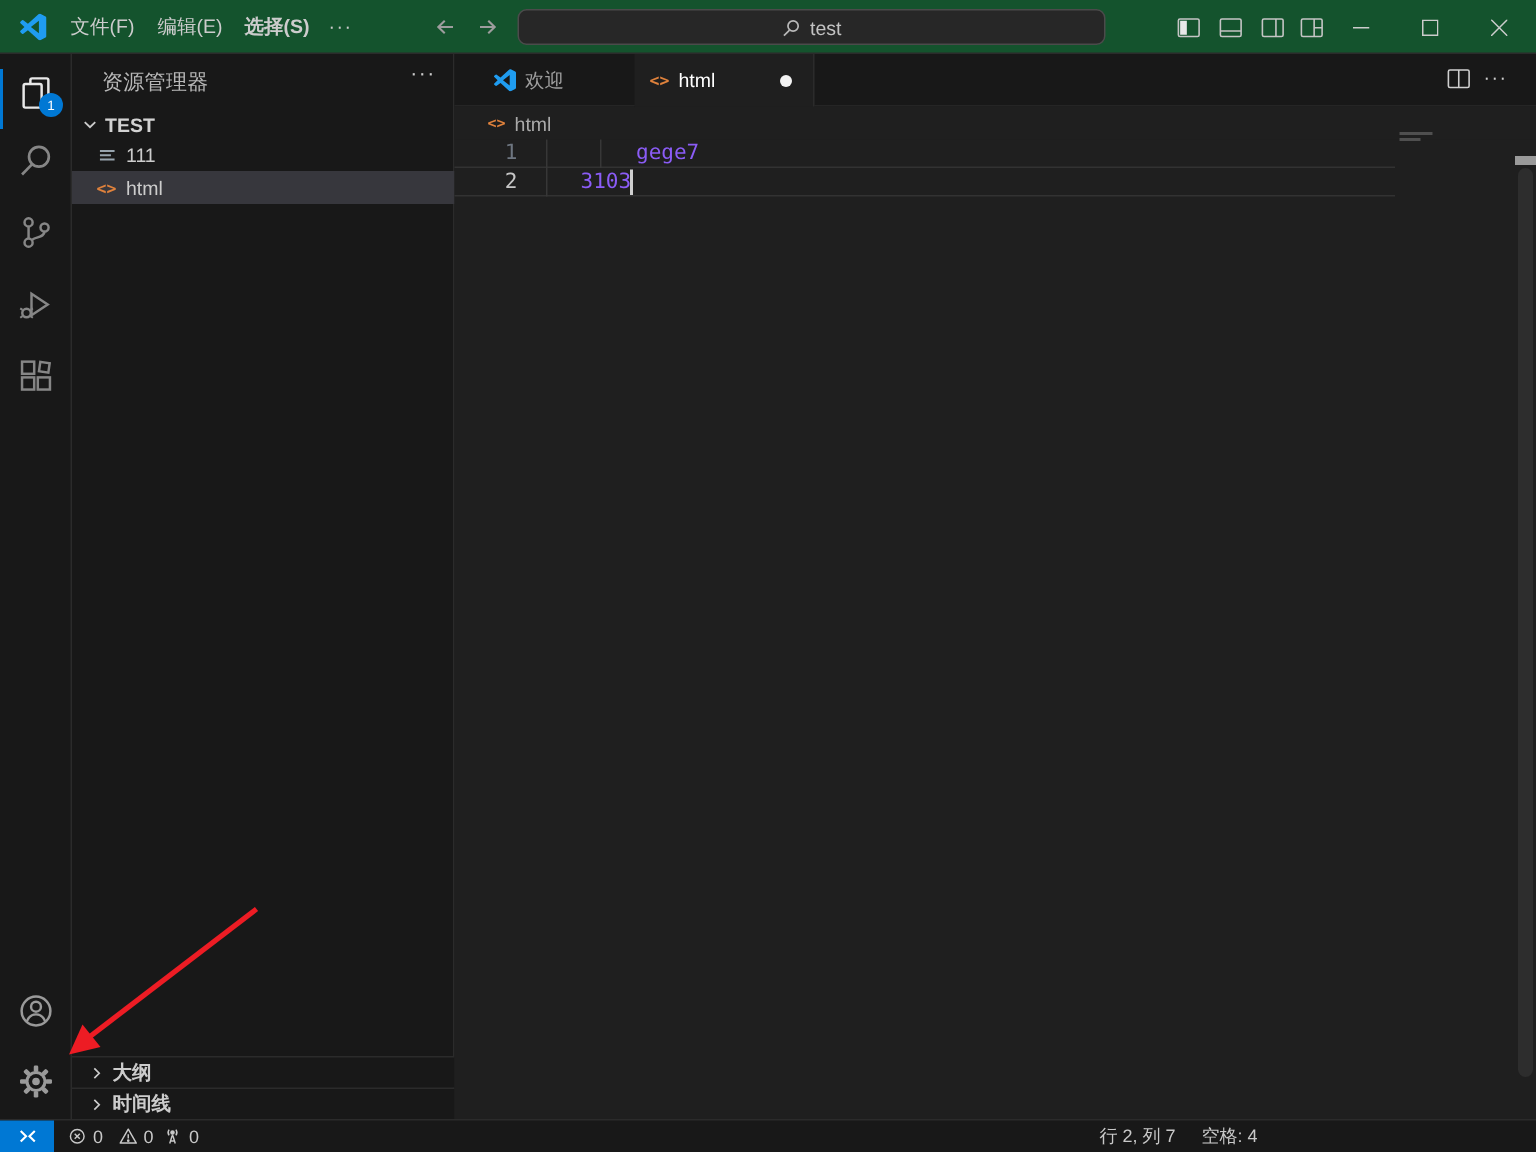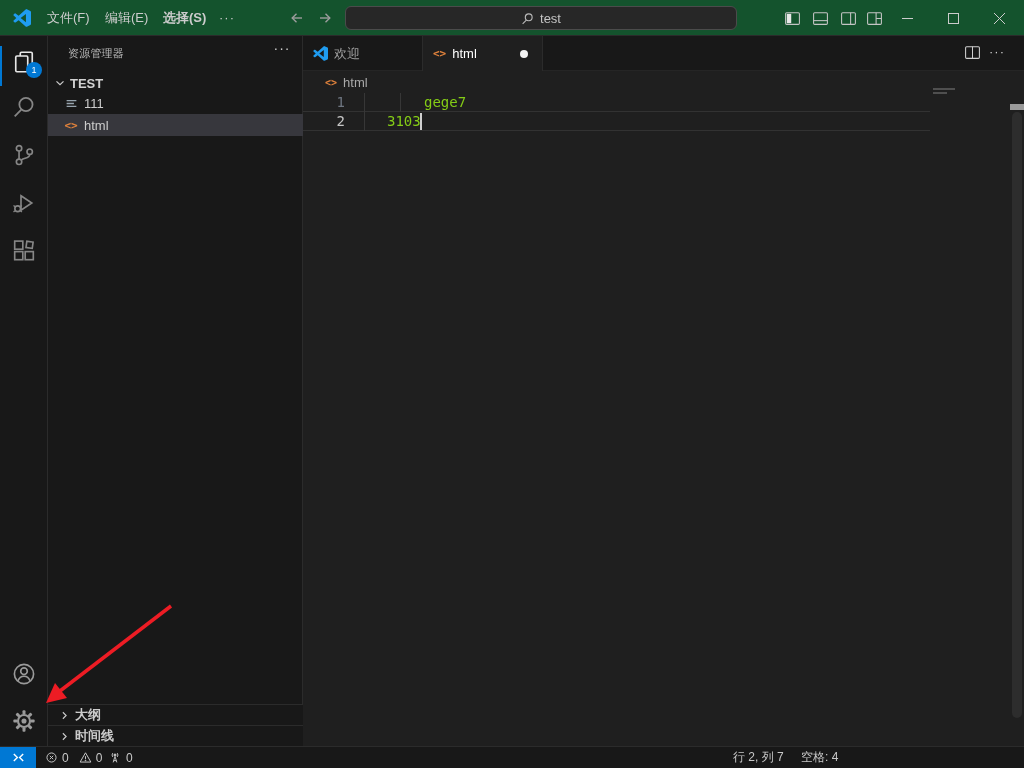--- a/index.html
+++ b/index.html
@@ -26,21 +26,21 @@
   .activitybar { position:absolute; left:0; top:36px; width:48px; height:710px;
     background:#181818; border-right:1px solid #2b2b2b; }
   .ab-item { position:absolute; left:12px; width:24px; height:24px; }
   .ab-active-indicator { position:absolute; left:0; top:10px; width:2px; height:40px; background:#0078d4; }
   .ab-badge { position:absolute; left:26px; top:26px; width:16px; height:16px; border-radius:50%;
     background:#0078d4; color:#fff; font-size:9px; display:flex; align-items:center; justify-content:center; }
 
   
   .sidebar { position:absolute; left:48px; top:36px; width:255px; height:710px;
     background:#181818; border-right:1px solid #2b2b2b; }
-  .sb-title { position:absolute; left:20px; top:10px; font-size:11px; color:#b8b8b8; letter-spacing:.2px; }
+  .sb-title { position:absolute; left:20px; top:10px; font-size:14px; color:#b8b8b8; letter-spacing:.2px; }
   .sb-more { position:absolute; left:222px; top:4px; width:24px; height:22px; text-align:center;
     color:#cccccc; font-size:14px; letter-spacing:1px; }
   .tree-row { position:absolute; left:0; width:255px; height:22px; display:flex; align-items:center; }
   .tree-row.selected { background:#37373d; }
   .sb-section { position:absolute; left:0; width:255px; height:21px; border-top:1px solid #2b2b2b;
     display:flex; align-items:center; background:#181818; font-weight:bold; }
   .chev { display:inline-flex; width:16px; height:16px; align-items:center; justify-content:center; }
   .file-label { font-size:13px; color:#cccccc; }
   .html-glyph { font-family:"DejaVu Sans Mono","Liberation Mono",monospace; font-weight:bold;
     color:#e0823c; font-size:11px; }
@@ -55,21 +55,21 @@
   .tab.active::after { content:""; position:absolute; left:0; right:0; bottom:-1px; height:1px; background:#1f1f1f; }
   .mod-dot { width:8px; height:8px; border-radius:50%; background:#f3f3f3; margin-left:auto; margin-right:14px; }
   .ed-actions { position:absolute; top:8px; display:flex; gap:8px; color:#cfcfcf; }
   .breadcrumb { position:absolute; left:0; top:35px; width:721px; height:22px;
     display:flex; align-items:center; padding-left:22px; gap:6px; color:#a9a9a9; background:#1f1f1f; }
 
   .code { position:absolute; left:0; top:57px; width:721px; height:653px;
     font-family:"DejaVu Sans Mono","Liberation Mono",monospace; font-size:14px; }
   .ln { position:absolute; width:42px; text-align:right; color:#6e7681; height:19px; line-height:19px; }
   .ln.active { color:#c6c6c6; }
-  .ctext { position:absolute; height:19px; line-height:19px; color:#84cc16; white-space:pre; }
+  .ctext { position:absolute; height:19px; line-height:19px; color:#8b5cf6; white-space:pre; }
   .indent-guide { position:absolute; width:1px; background:#373737; }
   .current-line { position:absolute; left:0; top:18px; width:627px; height:20px;
     border-top:1px solid #323232; border-bottom:1px solid #323232; }
   .cursor { position:absolute; left:117px; top:1px; width:2px; height:17px; background:#cfcfcf; }
   .minimap-mark { position:absolute; height:2px; background:#4f4f4f; }
   .scroll-track { position:absolute; right:0; top:57px; width:14px; height:653px; }
   .scroll-slider { position:absolute; right:2px; top:19px; width:10px; height:606px;
     background:#2d2d2d; border-radius:5px; }
   .overview-cursor-mark { position:absolute; right:0; top:11px; width:14px; height:6px; background:#9a9a9a; }
 
@@ -270,21 +270,21 @@
         <svg width="13" height="13" viewBox="0 0 16 16" fill="none" stroke="#cccccc" stroke-width="1.4">
             <path d="M6 4l4 4-4 4"></path>
           </svg>
       </span>
       <span style="margin-left:3px;">时间线</span>
     </div>
   </div>
 
   <div class="editorgroup">
     <div class="tabbar">
-      <div class="tab" style="left:0;">
+      <div class="tab" style="left:16px;">
         <span>
           <svg width="15" height="15" viewBox="0 0 24 24">
               <path fill="#1f9cf0" d="M23.15 2.587l-4.69-2.26a1.42 1.42 0 0 0-1.62.28l-9.35 8.53-4.07-3.09a.95.95 0 0 0-1.21.06L.86 7.26a.95.95 0 0 0 0 1.4L4.38 12 .86 15.34a.95.95 0 0 0 0 1.4l1.35 1.15c.33.28.82.3 1.21.06l4.07-3.09 9.35 8.53c.42.4 1.04.5 1.62.28l4.69-2.26c.5-.24.85-.75.85-1.32V3.91c0-.57-.33-1.08-.85-1.32zM17.25 17.5L10.15 12l7.1-5.5v11z"></path>
             </svg>
         </span>
         <span>欢迎</span>
       </div>
       <div class="tab active" style="left:120px;">
         <span class="html-glyph">&lt;&gt;</span>
         <span>html</span>

